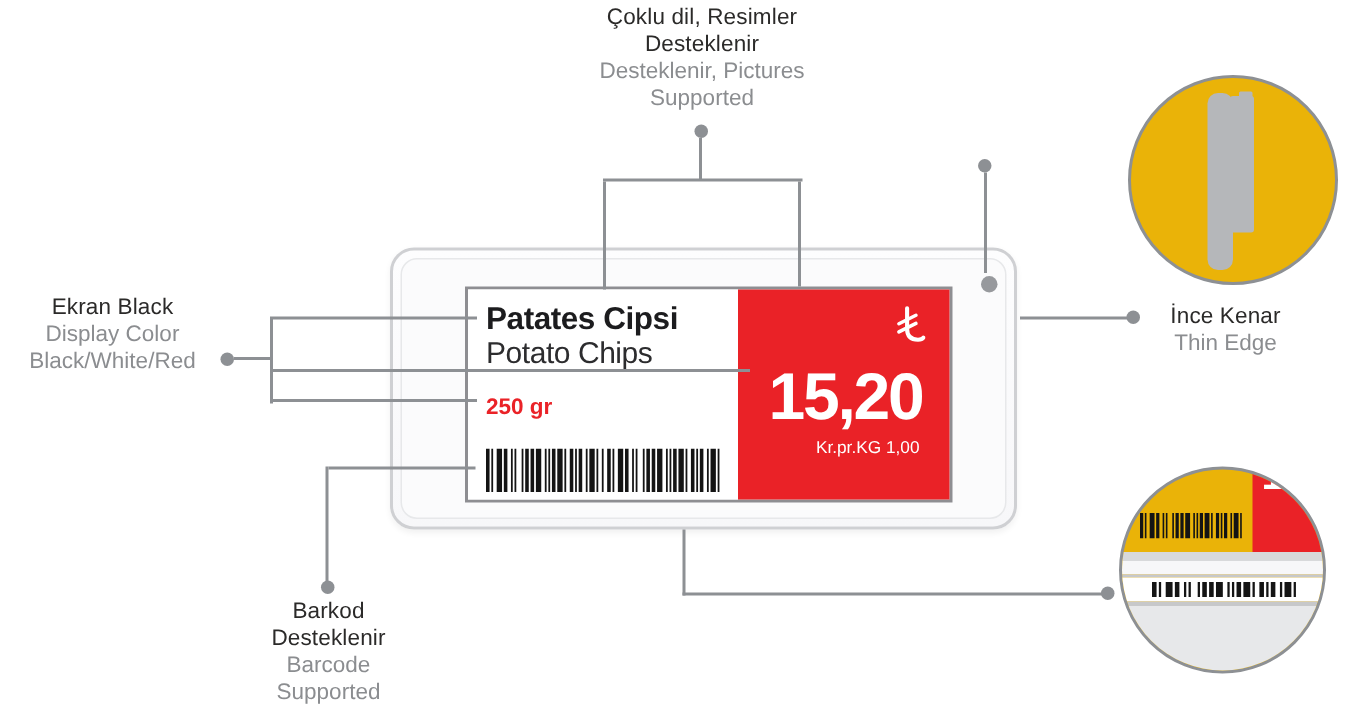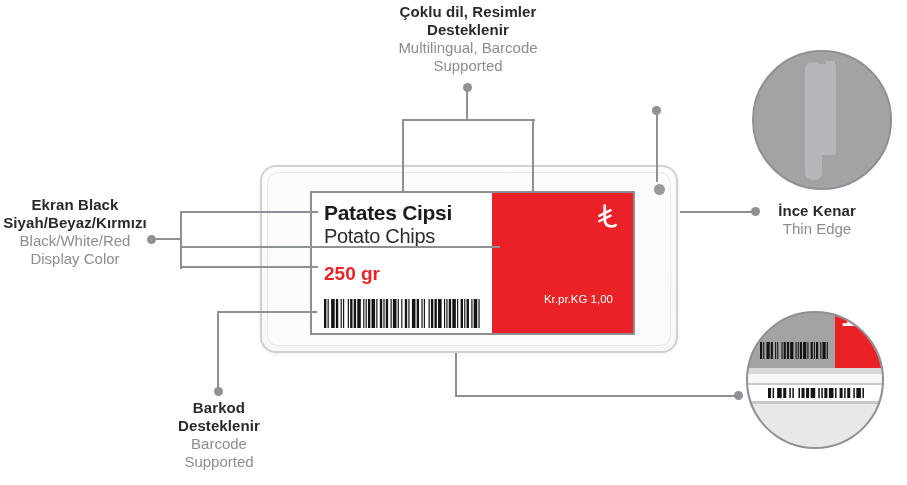--- a/index.html
+++ b/index.html
@@ -3,21 +3,21 @@
 <meta charset="utf-8">
 <style>
   html,body{margin:0;padding:0;background:#ffffff;}
   *{box-sizing:border-box;}
   .stage{
     position:relative;width:907px;height:485px;background:#ffffff;overflow:hidden;
     font-family:"Liberation Sans","DejaVu Sans",sans-serif;
   }
   
   .callout{position:absolute;transform:translateX(-50%);text-align:center;z-index:9;}
-  .c-title{font-weight:bold;font-size:15px;line-height:18px;color:var(--heading-text,#2b2a29);white-space:nowrap;letter-spacing:.1px;}
+  .c-title{font-weight:normal;font-size:15px;line-height:18px;color:var(--heading-text,#2b2a29);white-space:nowrap;letter-spacing:.1px;}
   .c-sub{font-size:15px;line-height:18px;color:var(--sub-text,#8b8d90);white-space:nowrap;}
   
   .ln{position:absolute;background:var(--line-gray,#8d9094);z-index:5;display:block;}
   .dot{position:absolute;width:9px;height:9px;border-radius:50%;background:var(--line-gray,#8d9094);z-index:6;display:block;}
   
   .device{
     position:absolute;left:260px;top:165px;width:418px;height:188px;
     background:linear-gradient(180deg,#fdfdfe 0%,#f7f7f9 100%);
     border:2px solid var(--device-border,#cfd0d3);border-radius:16px;z-index:2;
     box-shadow:0 2px 4px rgba(0,0,0,.06);
@@ -26,29 +26,29 @@
     position:absolute;left:5px;top:5px;right:5px;bottom:5px;
     border:1px solid #e7e8ea;border-radius:11px;background:#fbfbfc;
   }
   .screen{
     position:absolute;left:48px;top:24px;width:325px;height:144px;
     border:2px solid var(--screen-border,#8e8e92);background:#ffffff;display:flex;
   }
   .label-area{position:relative;width:180px;height:100%;background:#ffffff;}
   .p-tr{position:absolute;left:12px;top:8px;font-size:21px;line-height:24px;font-weight:bold;color:#1c1c1e;letter-spacing:-.3px;white-space:nowrap;}
   .p-en{position:absolute;left:12px;top:32px;font-size:20px;line-height:23px;color:#2c2c2e;letter-spacing:-.3px;white-space:nowrap;}
-  .p-wt{position:absolute;left:12px;top:70px;font-size:19px;font-weight:bold;color:var(--red,#ea2227);}
+  .p-wt{position:absolute;left:12px;top:70px;font-size:15px;font-weight:bold;color:var(--red,#ea2227);}
   .bc-main{position:absolute;left:12px;top:106px;width:158px;height:29px;}
   .price-panel{position:relative;width:141px;height:100%;background:var(--red,#ea2227);}
   .lira{position:absolute;right:16px;top:11px;}
   .price{position:absolute;right:18px;top:50px;font-size:44px;line-height:44px;font-weight:bold;color:#ffffff;letter-spacing:-1.5px;white-space:nowrap;}
   .unit{position:absolute;right:20px;top:100px;font-size:11.5px;color:#ffffff;white-space:nowrap;}
   .led{position:absolute;left:392px;top:17px;width:11px;height:11px;border-radius:50%;background:var(--led-gray,#97999d);}
   
-  .circ{position:absolute;border-radius:50%;background:#a3a3a3;z-index:8;}
+  .circ{position:absolute;border-radius:50%;background:#eab308;z-index:8;}
   .side-circ{left:752px;top:50px;width:140px;height:140px;border:2px solid var(--line-gray,#8d9094);}
   .zoom-circ{left:746px;top:311px;width:138px;height:138px;border:2.5px solid var(--line-gray,#8d9094);overflow:hidden;}
   .zoom-circ .z-red{position:absolute;left:87px;top:-2px;width:53px;height:57px;background:var(--red,#ea2227);}
   .z-price{position:absolute;left:6px;top:-9px;font-size:27px;font-weight:bold;color:#ffffff;letter-spacing:1px;}
   .z-bc1{position:absolute;left:12px;top:29px;width:70px;height:17px;}
   .z-band1{position:absolute;left:0;top:55px;width:138px;height:6px;background:#d8d9db;}
   .z-band2{position:absolute;left:0;top:61px;width:138px;height:9px;background:#f7f7f9;}
   .z-linea{position:absolute;left:0;top:70px;width:138px;height:2px;background:#c7c8ca;}
   .z-strip{position:absolute;left:0;top:72px;width:138px;height:16px;background:#ffffff;}
   .z-bc2{position:absolute;left:20px;top:3px;width:99px;height:10px;}
@@ -56,30 +56,29 @@
   .z-bottom{position:absolute;left:0;top:90.5px;width:138px;height:48px;background:#e7e8ea;}
 </style>
 </head>
 <body>
 
 <div class="stage">
 
   <div class="callout" style="left:468px;top:3px">
     <div class="c-title">Çoklu dil, Resimler</div>
     <div class="c-title">Desteklenir</div>
-    <div class="c-sub">Multilingual, Barcode</div>
+    <div class="c-sub">Desteklenir, Pictures</div>
     <div class="c-sub">Supported</div>
   </div>
 
 
   <div class="callout" style="left:75px;top:196px">
     <div class="c-title">Ekran Black</div>
-    <div class="c-title">Siyah/Beyaz/Kırmızı</div>
+    <div class="c-sub">Display Color</div>
     <div class="c-sub">Black/White/Red</div>
-    <div class="c-sub">Display Color</div>
   </div>
 
   <div class="callout" style="left:219px;top:399px">
     <div class="c-title">Barkod</div>
     <div class="c-title">Desteklenir</div>
     <div class="c-sub">Barcode</div>
     <div class="c-sub">Supported</div>
   </div>
 
 
@@ -167,20 +166,21 @@
           </div>
       </div>
       <div class="price-panel">
         <svg class="lira" width="20" height="24" viewBox="0 0 22 26" aria-hidden="true">
           <g fill="none" stroke="#ffffff" stroke-linecap="round">
             <path d="M8.5 1.5 L8.5 16.5 Q8.5 24.5 16.5 24.5 Q19.5 24.5 20.5 23" stroke-width="3"></path>
             <path d="M2.5 12.8 L15 6.6" stroke-width="2.6"></path>
             <path d="M2.5 18.8 L15 12.6" stroke-width="2.6"></path>
           </g>
         </svg>
+        <div class="price">15,20</div>
         <div class="unit">Kr.pr.KG 1,00</div>
       </div>
     </div>
     <i class="led"></i>
   </div>
 
   <div class="circ side-circ">
     <svg width="136" height="136" viewBox="0 0 136 136" aria-hidden="true">
       <g fill="#b5b7ba">
         <rect x="51" y="10" width="17" height="118" rx="7"></rect>

